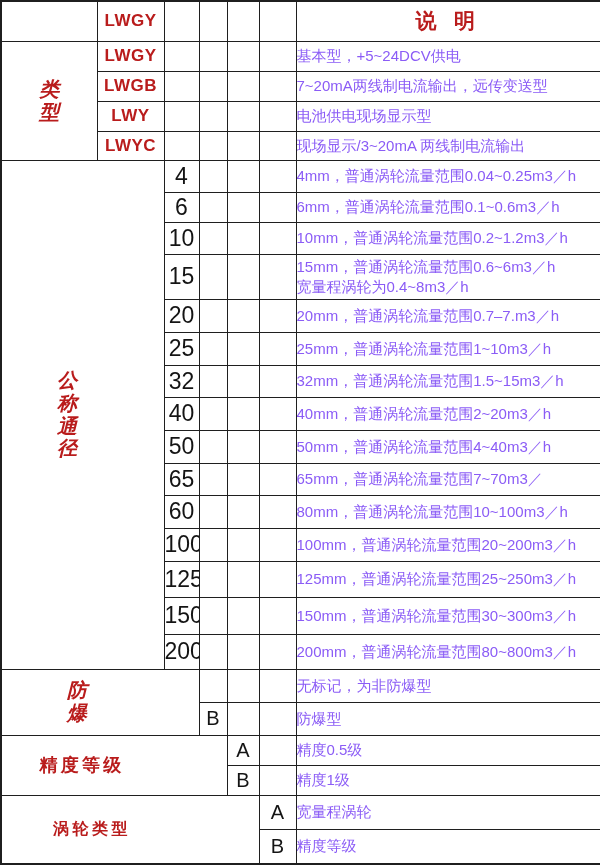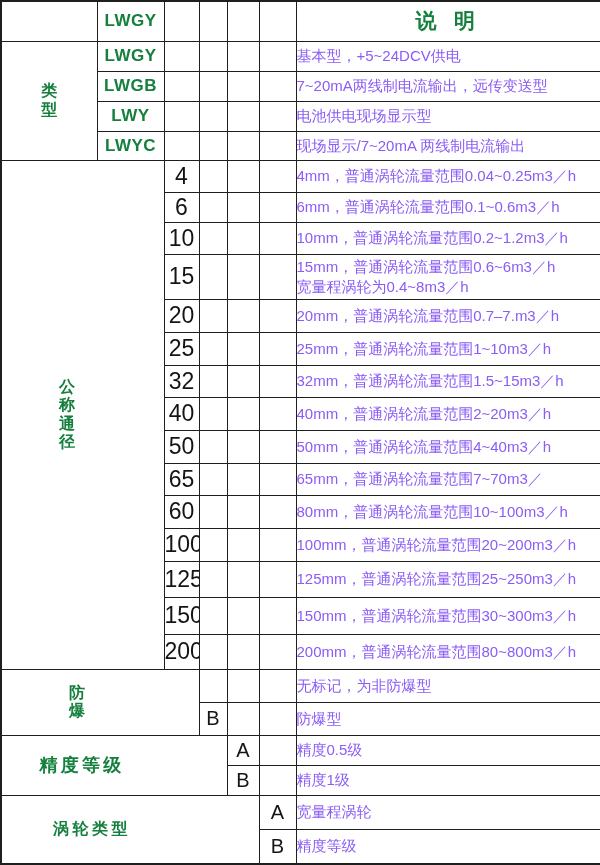--- a/index.html
+++ b/index.html
@@ -8,40 +8,40 @@
     font-family:"Liberation Sans","DejaVu Sans",sans-serif;
     color:#111111;position:relative;overflow:hidden;
   }
   table.spec{
     width:600px;height:863px;border-collapse:collapse;table-layout:fixed;
     border:2px solid #1f1f1f;
   }
   table.spec td{
     border:1px solid #1f1f1f;padding:0;vertical-align:middle;overflow:hidden;
   }
-  .teal{color:#15803d;font-weight:bold;}
+  .teal{color:#b91c1c;font-weight:bold;}
   
   td.desc{
     text-align:left;padding-left:14px;font-size:15px;line-height:1.32;
     white-space:pre-line;color:#8b5cf6;
   }
   
   td.code{text-align:center;font-size:17px;letter-spacing:0.5px;}
   
   td.size{text-align:center;font-size:23px;font-weight:400;color:#141414;}
   
   td.ab{text-align:center;font-size:20px;color:#141414;}
   
   td.htitle{text-align:center;font-size:21px;letter-spacing:0.28em;}
   
   td.lcell{text-align:left;vertical-align:middle;}
   .lbox{text-align:center;}
   .vstack{
     width:1.08em;margin:0 auto;word-break:break-all;
-    line-height:1.14;font-size:16px;text-align:center;
+    line-height:1.14;font-size:20px;text-align:center;font-style:italic;
   }
   .hlabel{font-size:18px;letter-spacing:0.18em;}
   .hlabel.big{font-size:16px;letter-spacing:0.22em;}
   td.empty{background:#ffffff;}
 </style>
 </head>
 <body>
 
 <div class="page">
 <table class="spec">
@@ -92,21 +92,21 @@
     <td class="empty"></td>
     <td class="empty"></td>
     <td class="desc">电池供电现场显示型</td>
   </tr>
   <tr style="height:29px">
     <td class="code teal">LWYC</td>
     <td class="empty"></td>
     <td class="empty"></td>
     <td class="empty"></td>
     <td class="empty"></td>
-    <td class="desc">现场显示/7~20mA 两线制电流输出</td>
+    <td class="desc">现场显示/3~20mA 两线制电流输出</td>
   </tr>
 
   <tr style="height:32px">
     <td class="lcell" rowspan="15" colspan="2">
       <div class="lbox" style="width:130px">
         <div class="vstack teal">公称通径</div>
       </div>
     </td>
     <td class="size">4</td>
     <td class="empty"></td>

